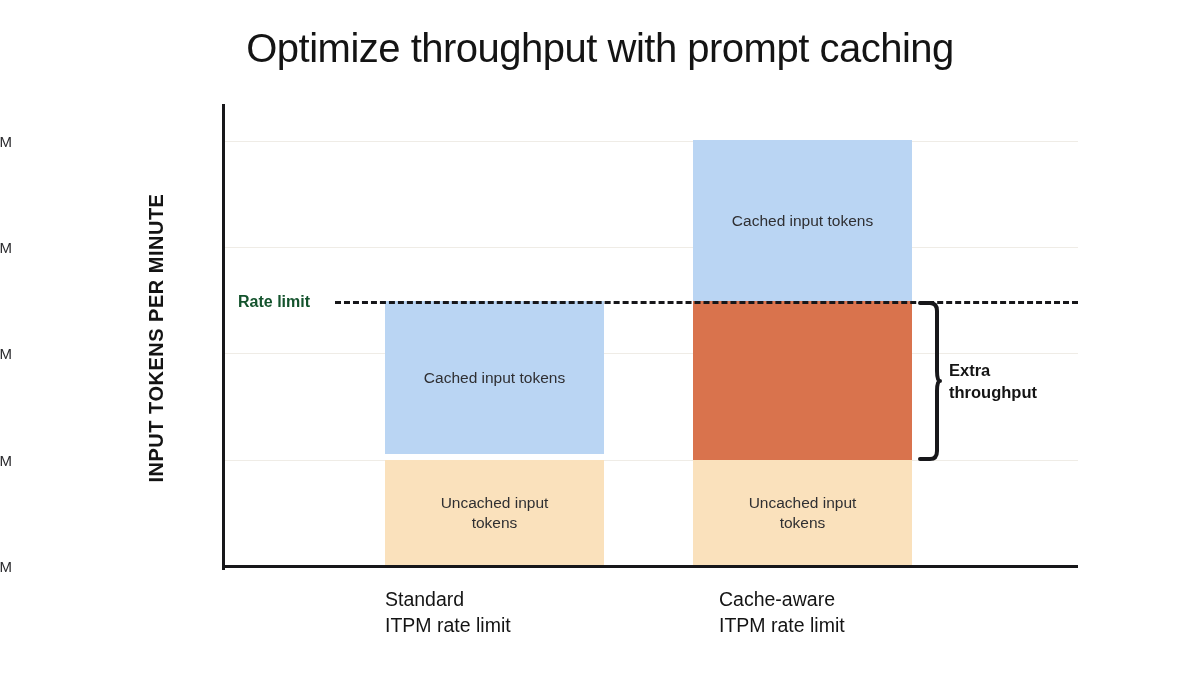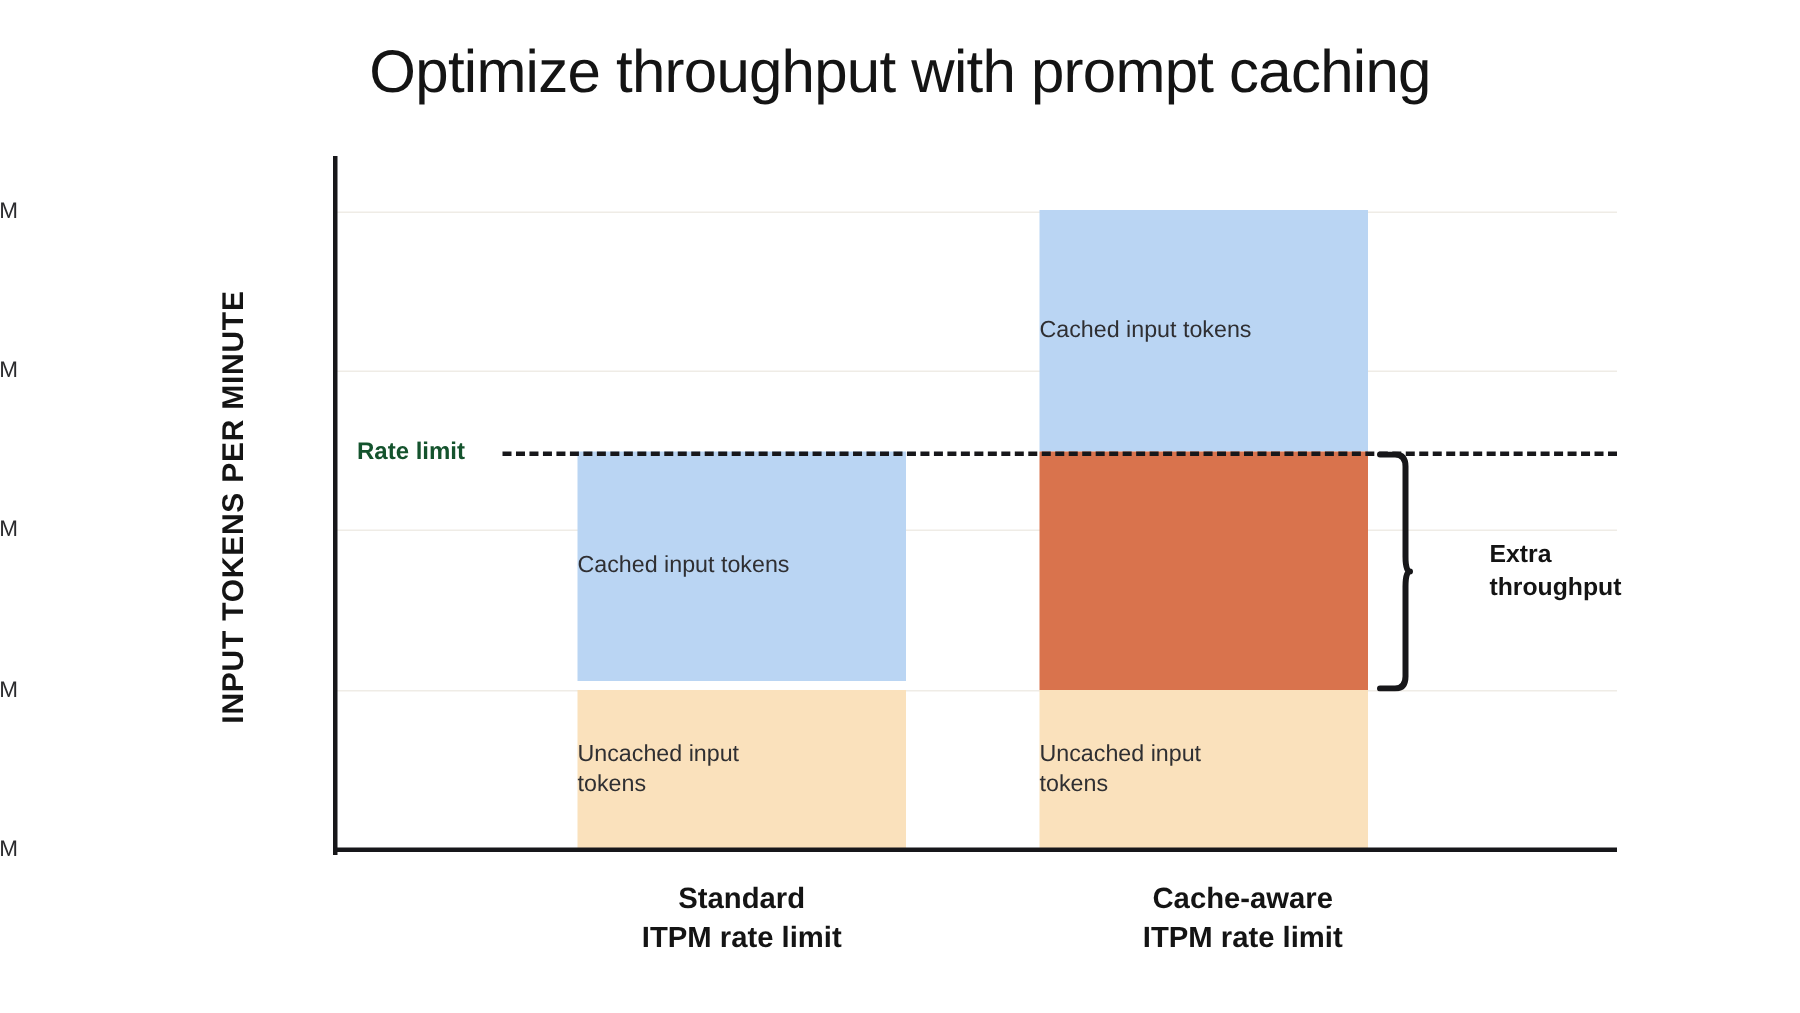--- a/index.html
+++ b/index.html
@@ -97,21 +97,21 @@
   }
 
   
   .bar-segment {
     position: absolute;
   }
   .seg-label {
     position: absolute;
     left: 0;
     width: 100%;
-    text-align: left;
+    text-align: center;
     font-size: 15.5px;
     line-height: 1.35;
     color: #2f2f32;
     transform: translateY(-50%);
     pointer-events: none;
   }
 
   
   #rate-limit-line {
     position: absolute;
@@ -136,37 +136,37 @@
   #extra-bracket {
     position: absolute;
     left: 918px;
     top: 301px;
     width: 24px;
     height: 160px;
   }
   #extra-bracket svg { display: block; }
   #extra-throughput-label {
     position: absolute;
-    left: 993px;
+    left: 949px;
     top: 381px;
     transform: translateY(-50%);
     font-size: 16.5px;
     font-weight: 700;
     line-height: 1.35;
     color: #141414;
     white-space: nowrap;
   }
 
   
   .x-cat-label {
     position: absolute;
     top: 586px;
-    text-align: center;
+    text-align: left;
     font-size: 19.5px;
-    font-weight: 700;
+    font-weight: 400;
     line-height: 1.35;
     color: #141414;
     white-space: nowrap;
   }
 </style>
 </head>
 <body>
 
 <div id="chart-title">Optimize throughput with prompt caching</div>
 

